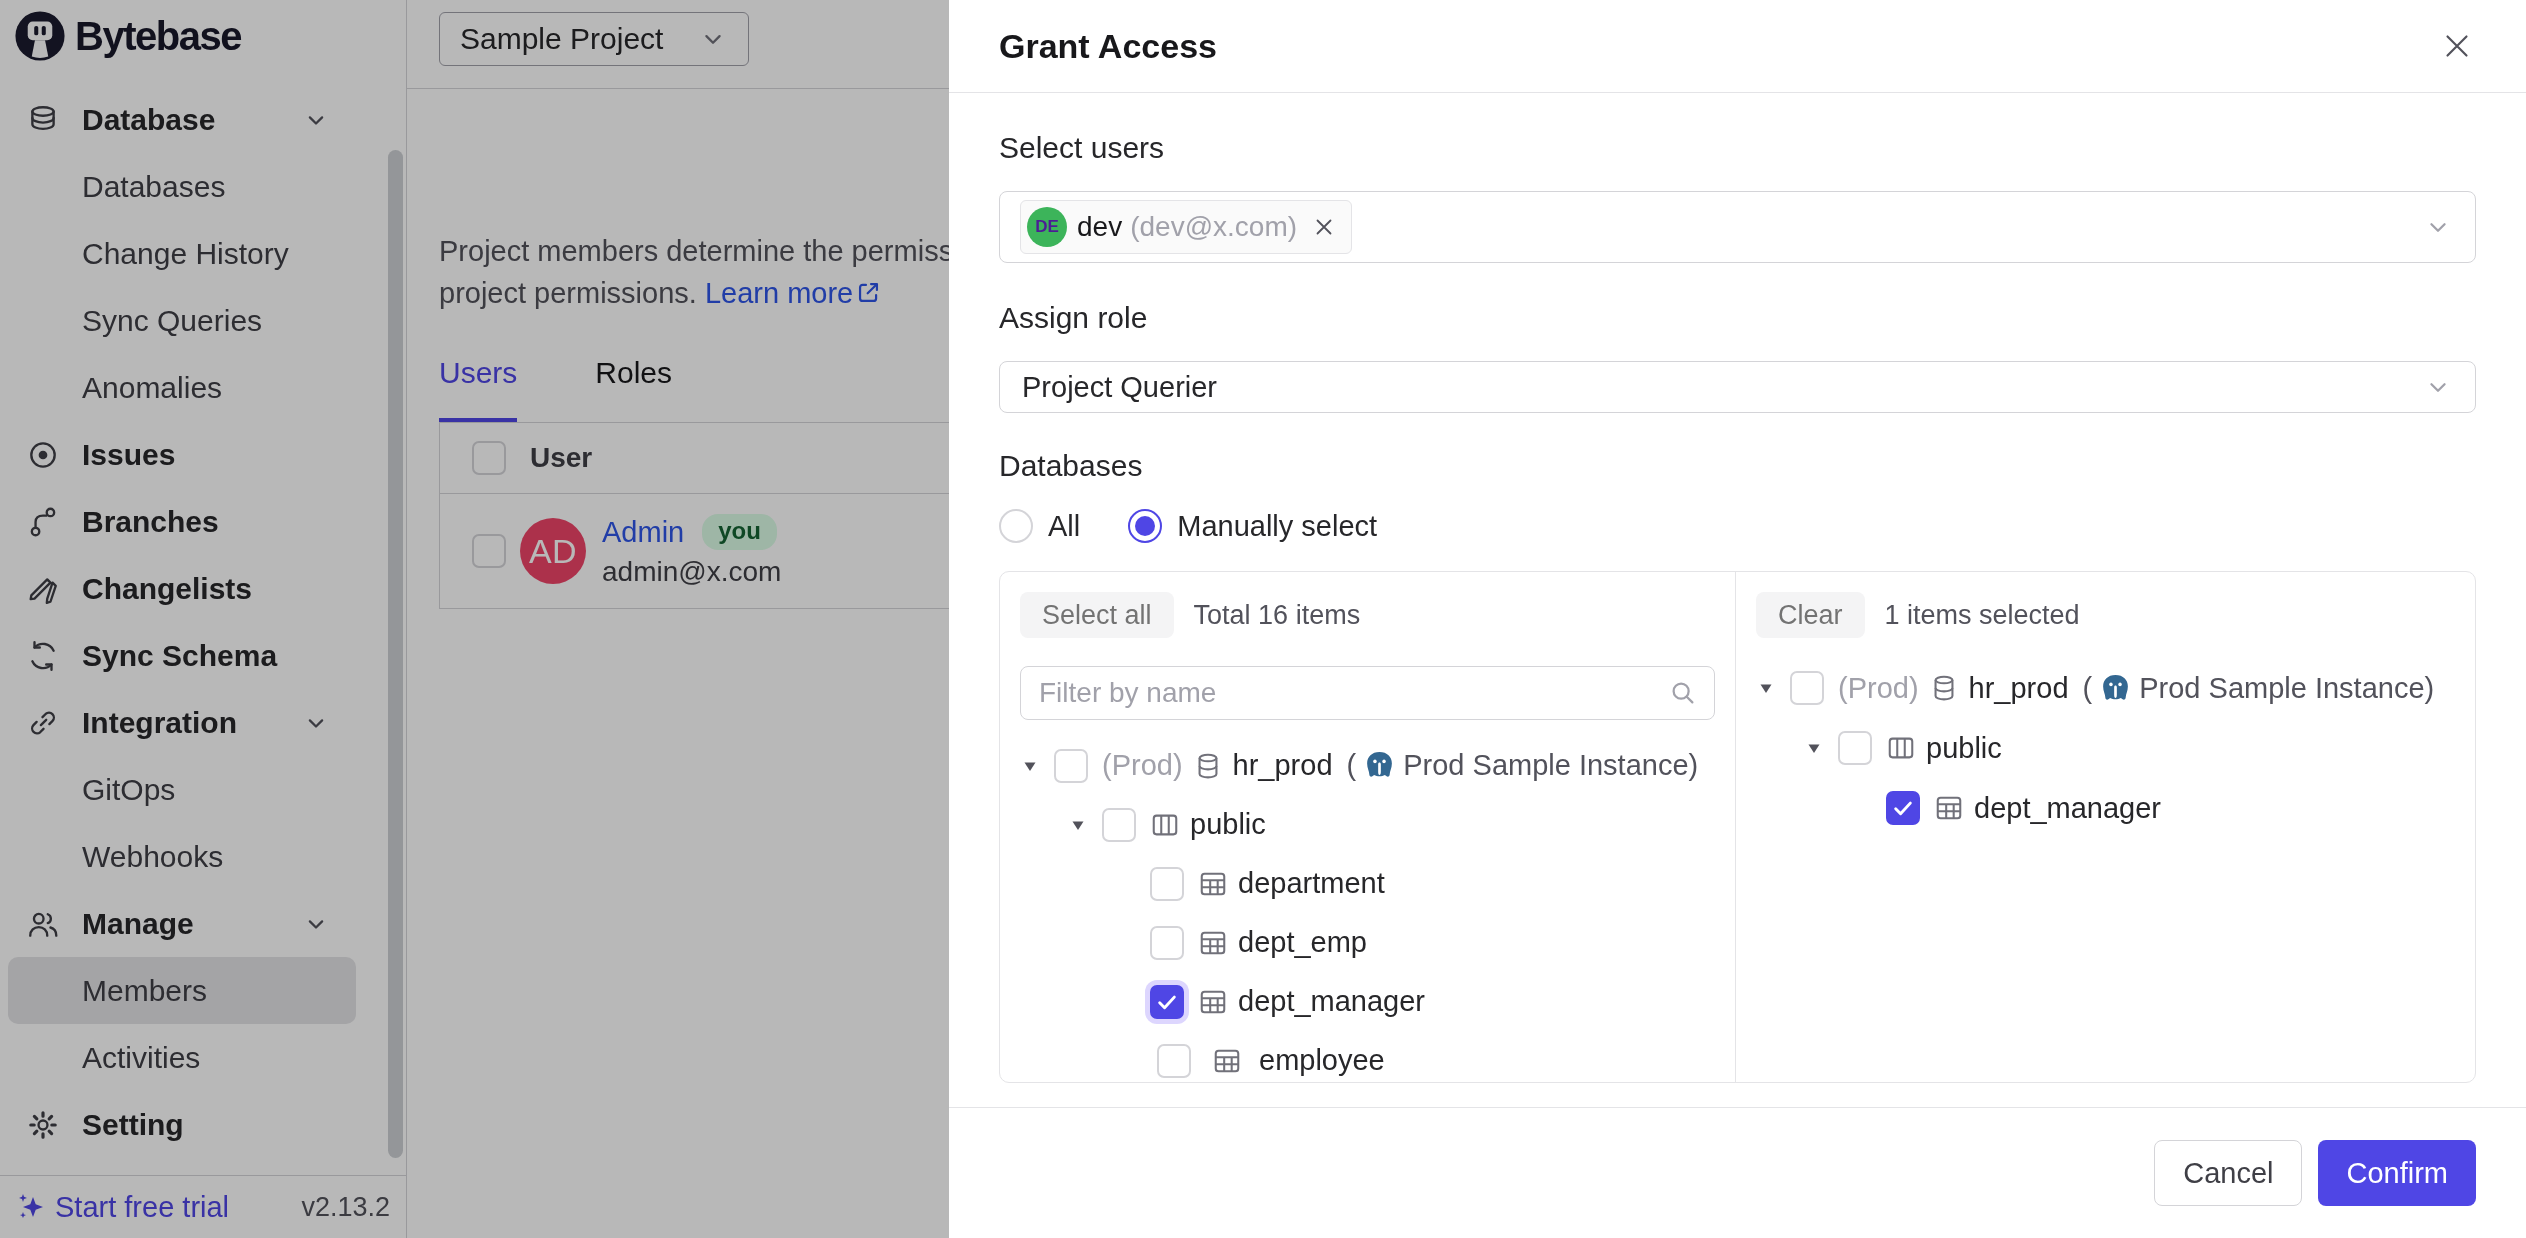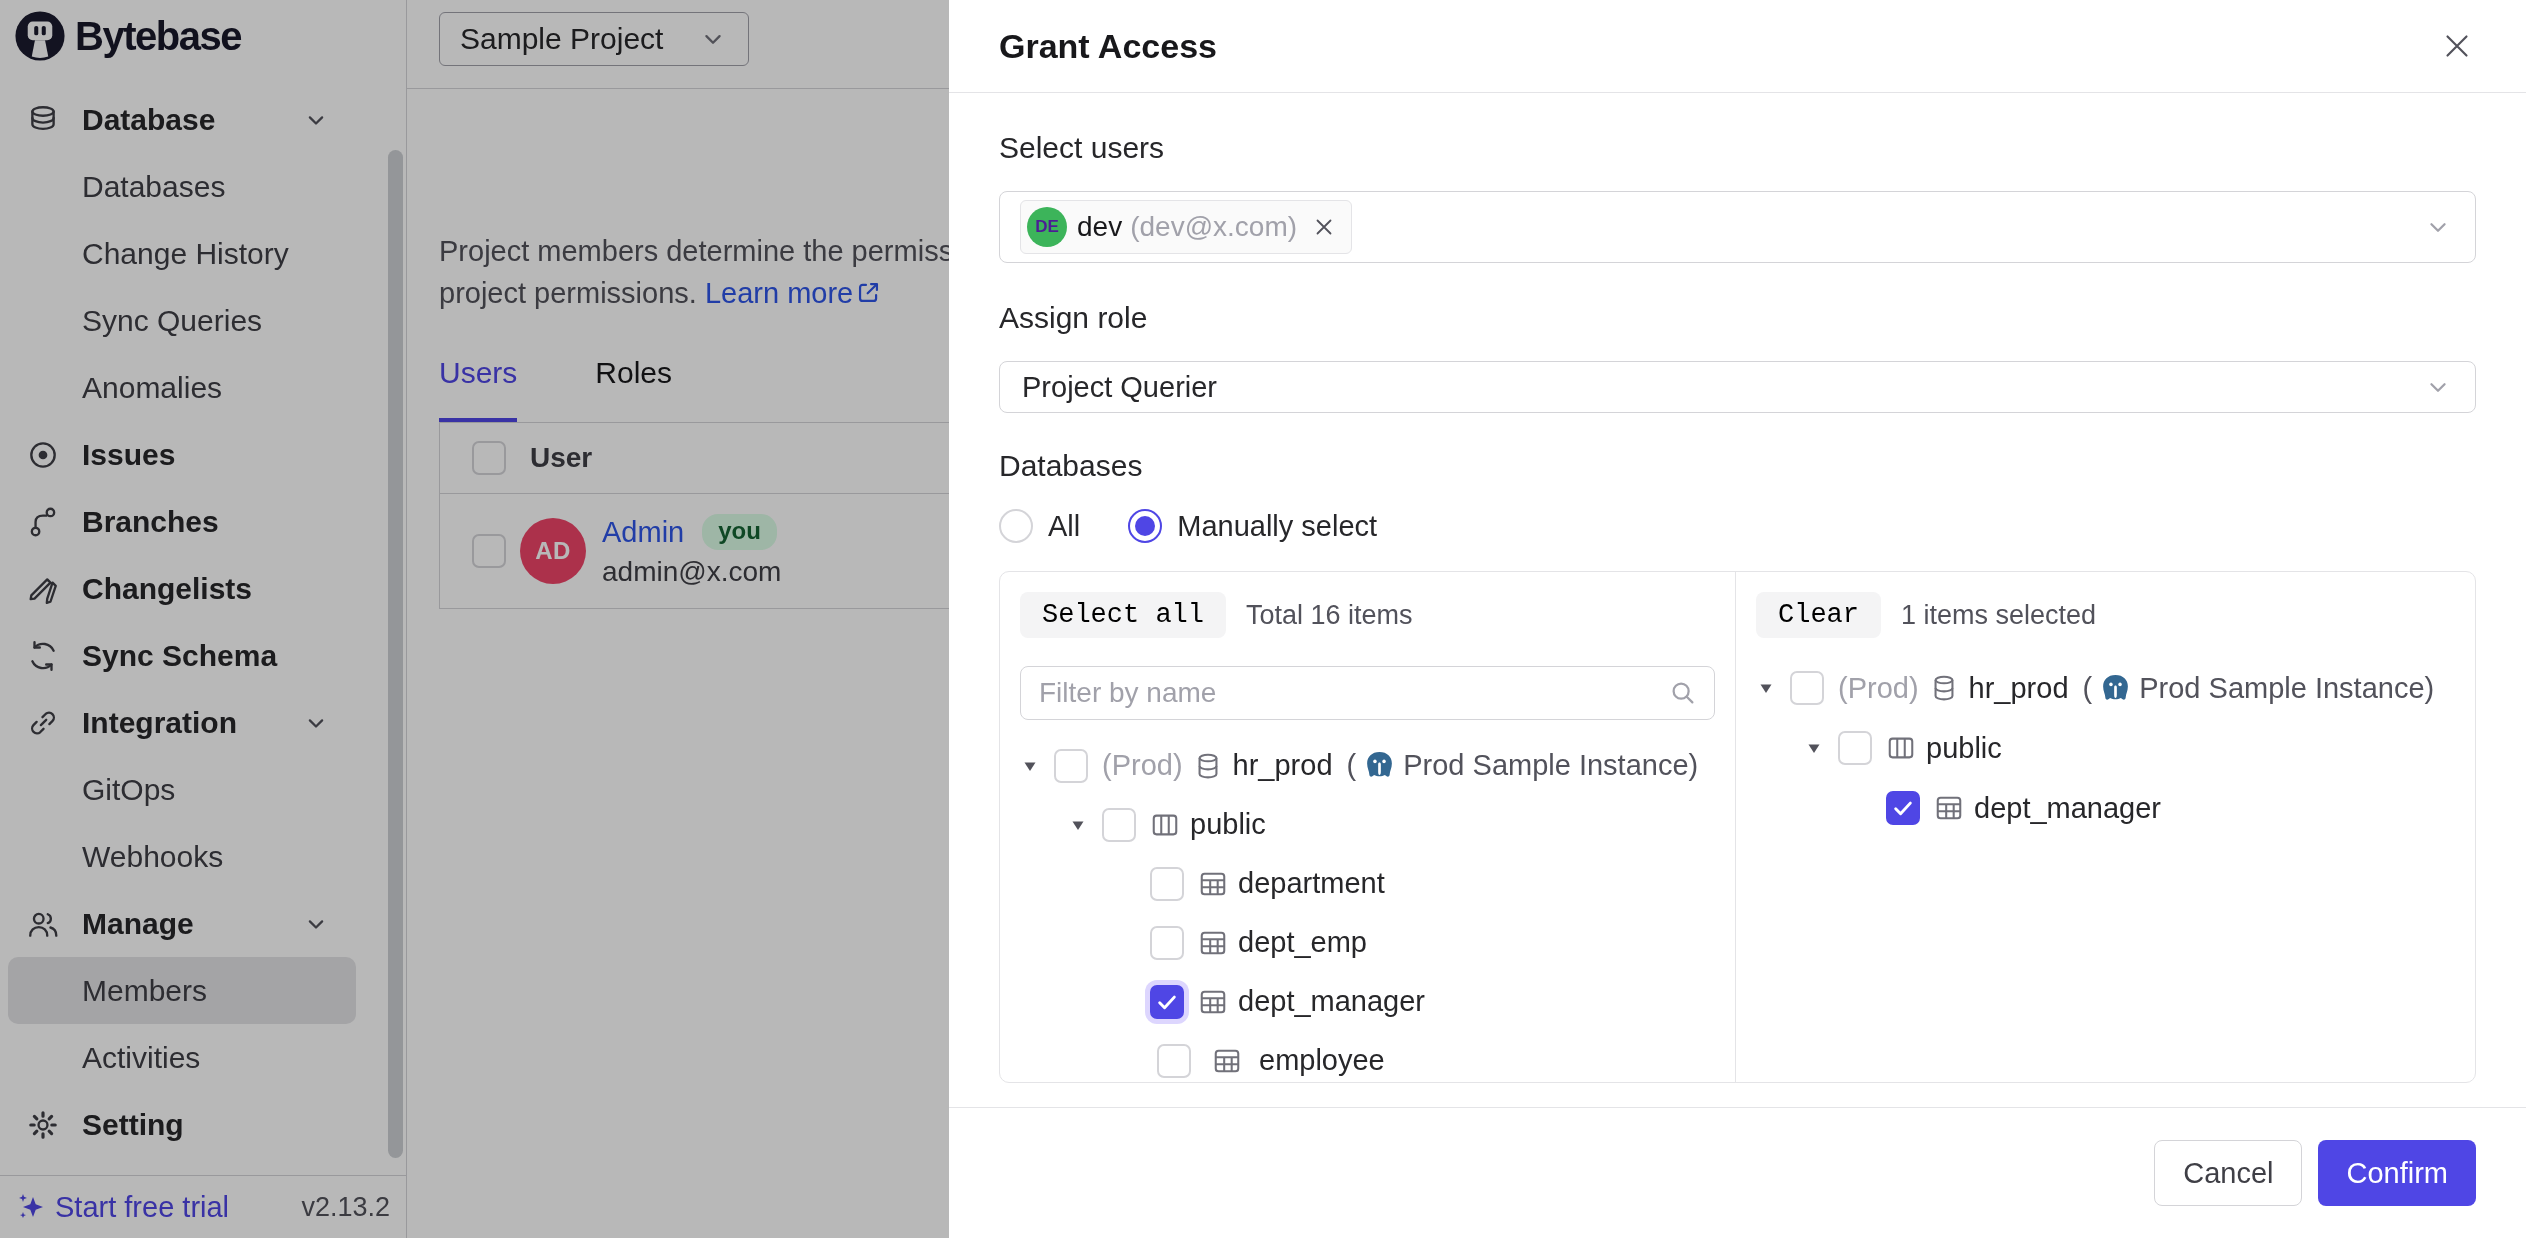--- a/index.html
+++ b/index.html
@@ -38,21 +38,21 @@
   .tab.active{color:#4f46e5;border-bottom-color:#4f46e5}
   .utable{position:absolute;left:32px;top:422px;width:1900px;border:1px solid #d4d4d8}
   .thead{height:70px;border-bottom:1px solid #d4d4d8;display:flex;align-items:center}
   .th-lbl{margin-left:24px;font-size:28px;font-weight:600;color:#3f3f46}
   .trow-u{height:114px;display:flex;align-items:center}
   .cb{width:34px;height:34px;border:2px solid #d4d4d8;border-radius:7px;background:#fff;box-sizing:border-box;flex:none;cursor:pointer}
   .cb.on{background:#4f46e5;border-color:#4f46e5;display:flex;align-items:center;justify-content:center}
   .cb.ring{box-shadow:0 0 0 5px #ddd6fe}
   .cb-ml{margin-left:32px}
   .avatar{width:66px;height:66px;border-radius:50%;margin-left:14px;display:flex;align-items:center;justify-content:center;
-          color:#fff;font-size:24px;font-weight:700;letter-spacing:.5px;flex:none}
+          color:#fff;font-size:34px;font-weight:400;letter-spacing:.5px;flex:none}
   .uinfo{margin-left:16px}
   .uname-row{display:flex;align-items:center}
   .uname{font-size:29px;font-weight:500;color:#2e55e8;cursor:pointer}
   .ubadge{margin-left:18px;padding:3px 16px 5px;border-radius:16px;font-size:24px;font-weight:600}
   .uemail{font-size:28px;color:#3f3f46;margin-top:6px}
 
   
   .overlay{position:absolute;left:0;top:0;width:949px;height:1238px;background:rgba(0,0,0,.28);z-index:5}
 
   
@@ -79,22 +79,22 @@
   .radio-opt{display:flex;align-items:center;gap:15px;cursor:pointer}
   .radio{width:34px;height:34px;border-radius:50%;border:2px solid #d4d4d8;background:#fff;box-sizing:border-box;position:relative;flex:none}
   .radio.sel{border-color:#4f46e5}
   .radio.sel::after{content:'';position:absolute;inset:5px;border-radius:50%;background:#4f46e5}
   .radio-lbl{font-size:29px;color:#27272a}
   .transfer{margin-top:28px;height:512px;border:1px solid #e4e4e7;border-radius:10px;display:flex;box-sizing:border-box;overflow:hidden}
   .pane{padding:20px;box-sizing:border-box;overflow:hidden}
   .pane-l{width:736px;border-right:1px solid #e4e4e7}
   .pane-r{flex:1}
   .pane-head{display:flex;align-items:center;height:46px}
-  .ghost-btn{height:46px;padding:0 22px;background:#f4f4f5;border:none;border-radius:8px;font-size:27px;color:#000000;
-             display:flex;align-items:center;font-family:Liberation Mono, monospace;cursor:pointer}
+  .ghost-btn{height:46px;padding:0 22px;background:#f4f4f5;border:none;border-radius:8px;font-size:27px;color:#737373;
+             display:flex;align-items:center;font-family:Liberation Sans, sans-serif;cursor:pointer}
   .pane-count{margin-left:20px;font-size:27px;color:#52525b}
   .filter{margin-top:28px;height:54px;border:1px solid #d4d4d8;border-radius:8px;display:flex;align-items:center;
           padding:0 16px;box-sizing:border-box}
   .filter input{border:none;outline:none;flex:1;font-size:28px;color:#27272a;font-family:inherit;background:transparent}
   .filter input::placeholder{color:#a1a1aa}
   .tree-l{margin-top:16px}
   .tree-r{margin-top:20px}
   .trow{display:flex;align-items:center;height:59px}
   .tree-r .trow{height:60px}
   .caret{width:22px;margin-right:12px;flex:none;cursor:pointer}

